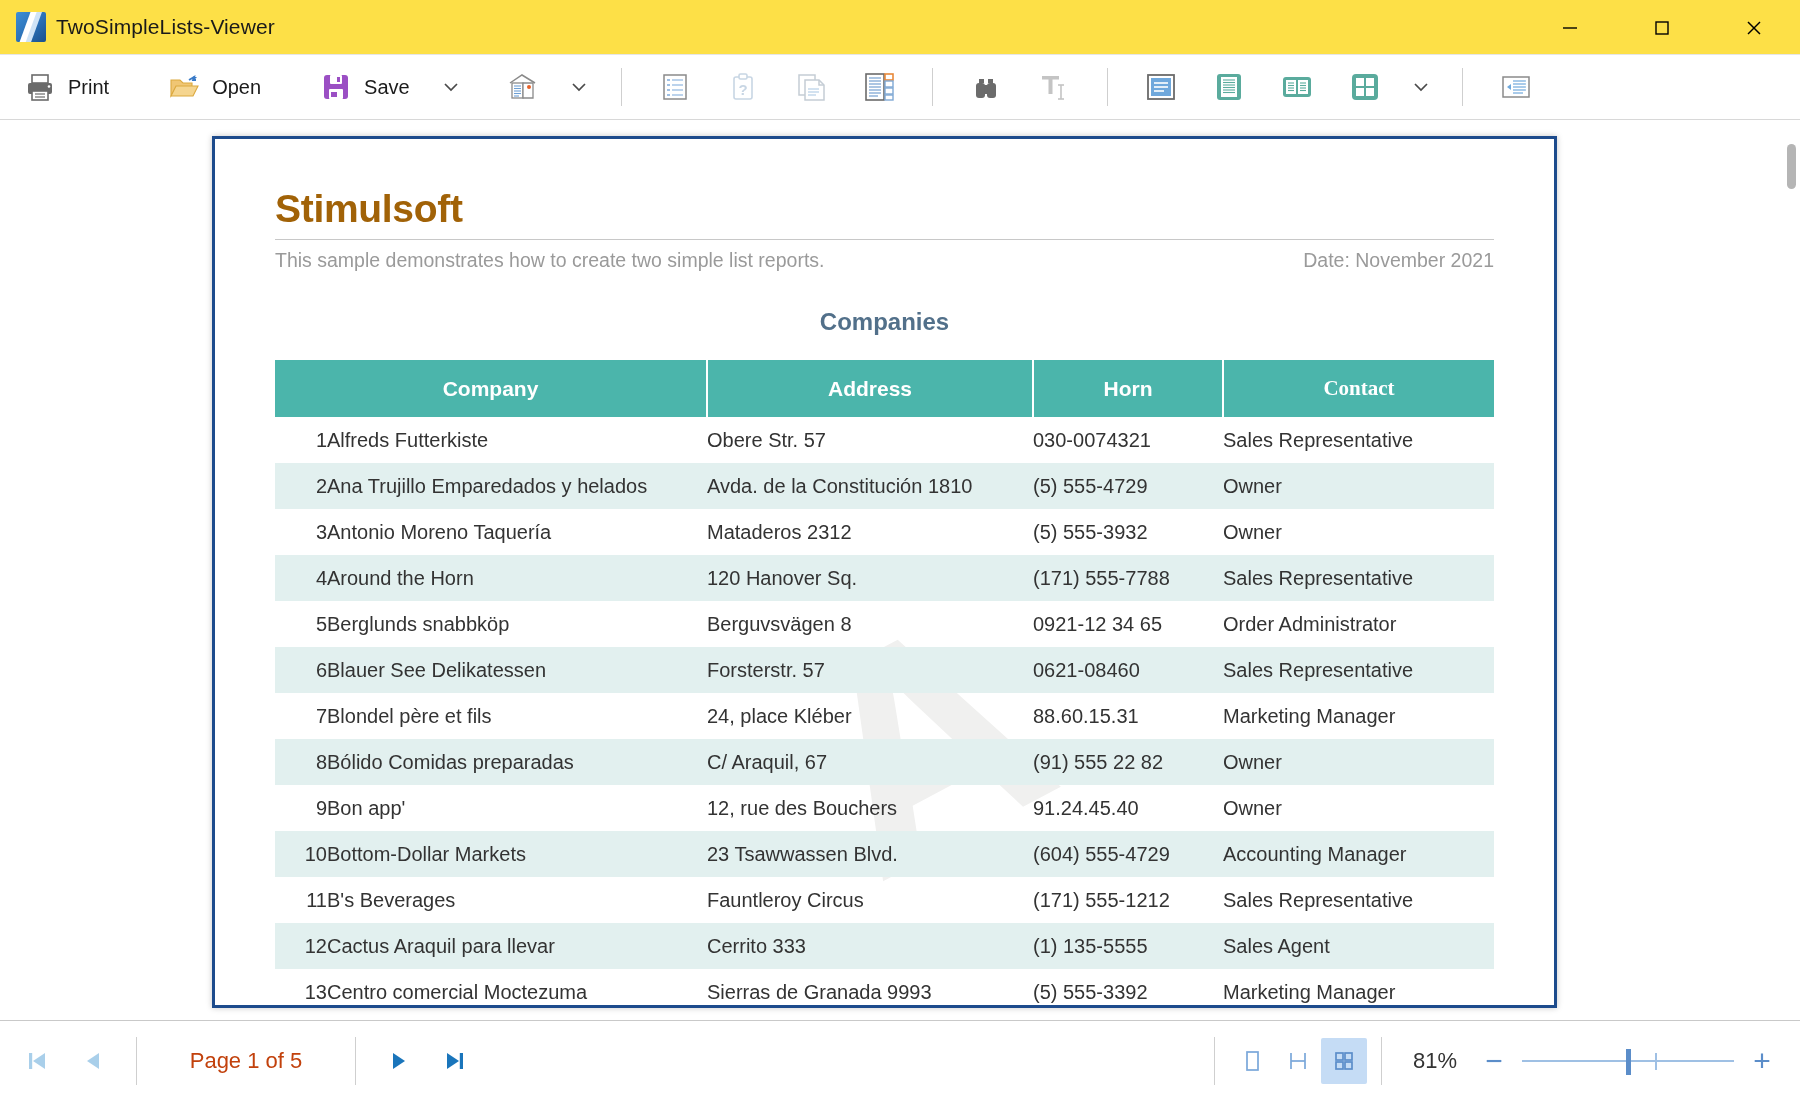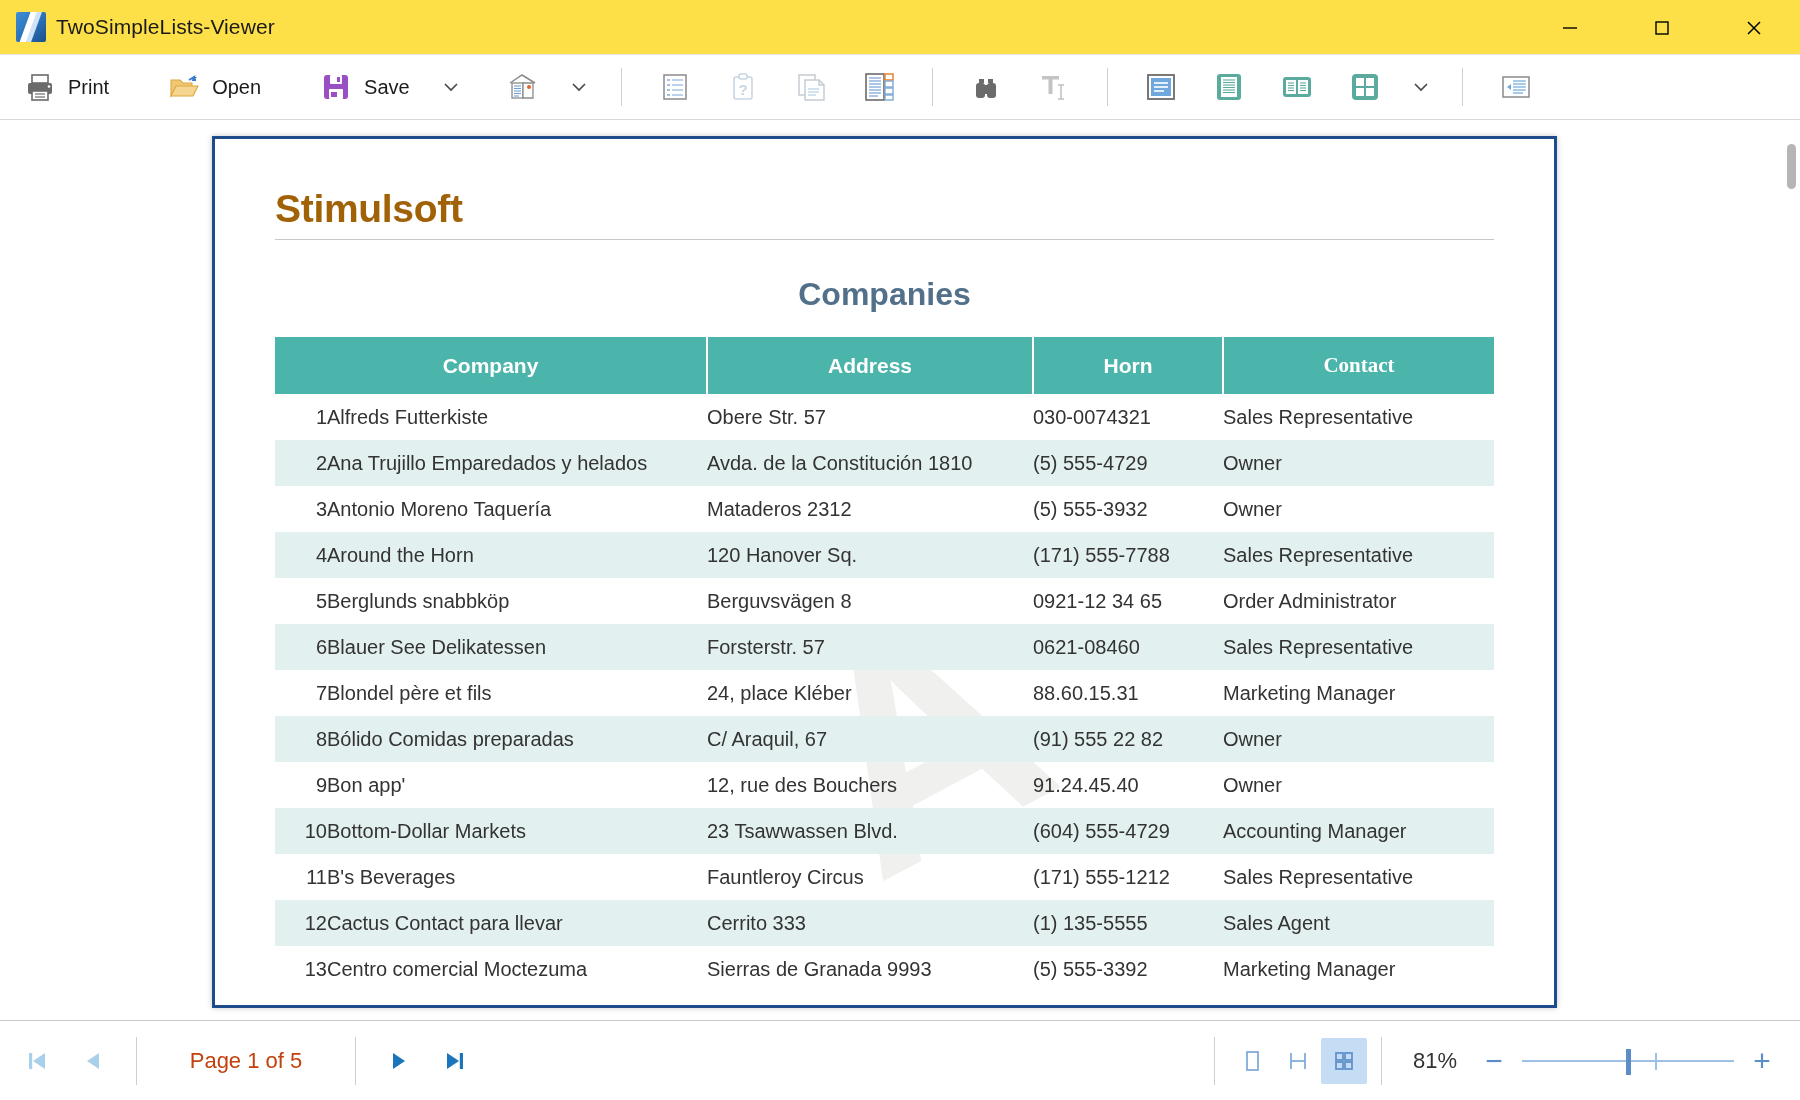--- a/index.html
+++ b/index.html
@@ -121,21 +121,21 @@
   #brand {
     font-size: 39px; font-weight: bold; color: #a16207;
     letter-spacing: -.3px;
   }
   #head-rule { height: 1px; background: #c8c8c8; margin-top: 8px; }
   .rep-sub { display: flex; justify-content: space-between; margin-top: 9px; }
   #report-subtitle, #report-date { font-size: 19.5px; color: #9a9a9a; }
 
   #section-title {
     text-align: center;
-    font-size: 32px; font-weight: bold;
+    font-size: 24px; font-weight: bold;
     color: #52708a;
     margin-top: 36px;
   }
 
   table#companies { width: 100%; border-collapse: collapse; margin-top: 24px; }
   table#companies thead th {
     background: #4bb5ab;
     color: #ffffff;
     font-size: 21px; font-weight: bold;
     padding: 16px 0;
@@ -503,20 +503,24 @@
 
 <div id="viewer">
   <div id="page">
     <div id="watermark">A</div>
     <div id="page-inner">
 
       <div class="rep-head">
         <div id="brand">Stimulsoft</div>
       </div>
       <div id="head-rule"></div>
+      <div class="rep-sub">
+        <div id="report-subtitle">This sample demonstrates how to create two simple list reports.</div>
+        <div id="report-date">Date: November 2021</div>
+      </div>
 
       <div id="section-title">Companies</div>
 
       <table id="companies">
         <thead>
           <tr>
             <th style="width:432px" colspan="2">Company</th>
             <th style="width:326px">Address</th>
             <th style="width:190px">Horn</th>
             <th>Contact</th>
@@ -595,21 +599,21 @@
             </tr>
             <tr>
               <td class="c-num">11</td>
               <td class="c-company">B's Beverages</td>
               <td class="c-address">Fauntleroy Circus</td>
               <td class="c-phone">(171) 555-1212</td>
               <td class="c-contact">Sales Representative</td>
             </tr>
             <tr class="alt">
               <td class="c-num">12</td>
-              <td class="c-company">Cactus Contact para llevar</td>
+              <td class="c-company">Cactus Araquil para llevar</td>
               <td class="c-address">Cerrito 333</td>
               <td class="c-phone">(1) 135-5555</td>
               <td class="c-contact">Sales Agent</td>
             </tr>
             <tr>
               <td class="c-num">13</td>
               <td class="c-company">Centro comercial Moctezuma</td>
               <td class="c-address">Sierras de Granada 9993</td>
               <td class="c-phone">(5) 555-3392</td>
               <td class="c-contact">Marketing Manager</td>

